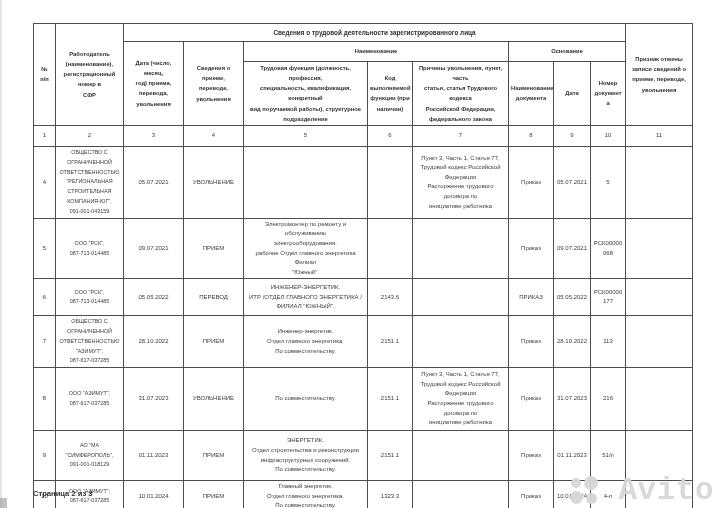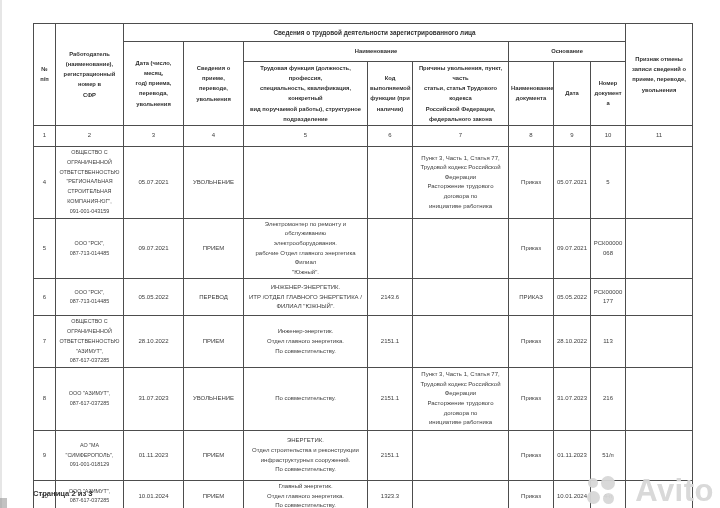--- a/index.html
+++ b/index.html
@@ -33,21 +33,21 @@
   tr.h4{height:63px;} tr.h5{height:50px;} tr.h6{height:31px;}
 
   .footer{
     position:absolute;left:33px;top:489px;width:659px;
     text-align:left;font-size:7.6px;color:#333;font-weight:bold;
   }
 
   .watermark{
     position:absolute;right:6px;bottom:2px;
     display:flex;align-items:center;gap:18px;
-    z-index:5;opacity:.95;
+    z-index:5;opacity:.95;font-family:Liberation Mono, monospace;
   }
   .wm-logo{position:relative;display:inline-block;width:30px;height:30px;}
   .wm-logo i{position:absolute;border-radius:50%;background:#d7d7d7;display:block;}
   .wm-logo .d1{width:10px;height:10px;left:1px;top:2px;}
   .wm-logo .d2{width:14px;height:14px;left:14px;top:0;}
   .wm-logo .d3{width:13px;height:13px;left:0;top:15px;}
   .wm-logo .d4{width:11px;height:11px;left:16px;top:17px;}
   .wm-text{
     font-size:31px;font-weight:bold;color:#d7d7d7;
     letter-spacing:.5px;line-height:1;

